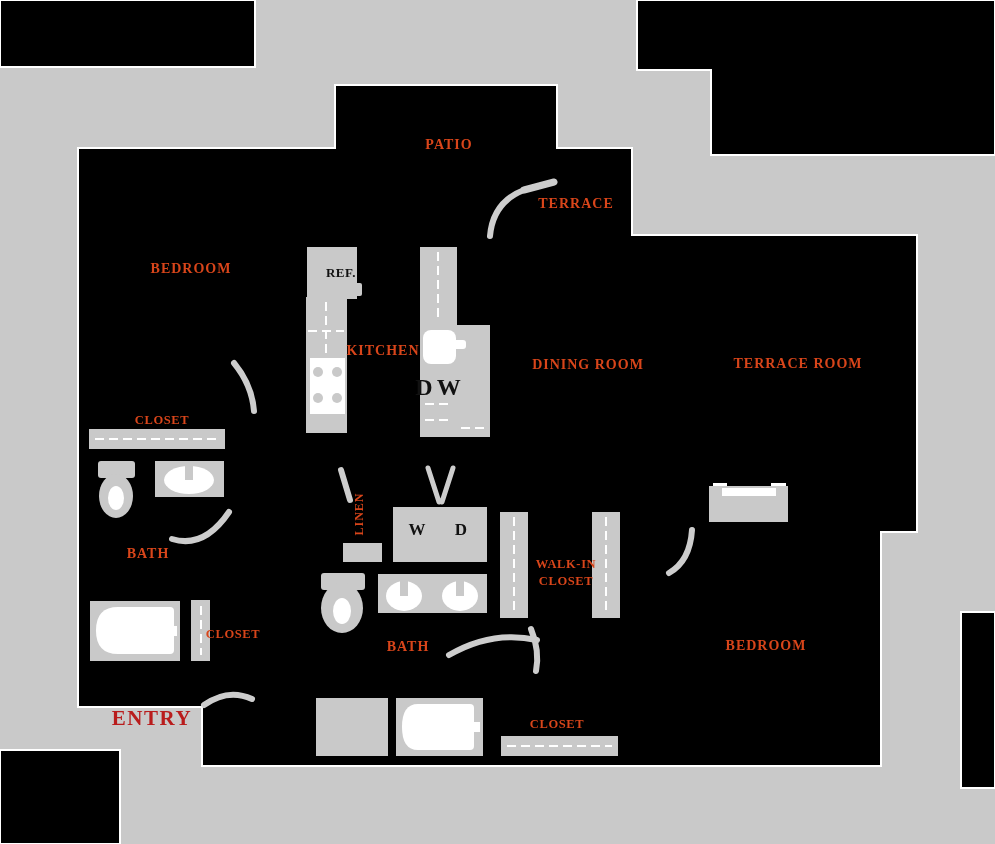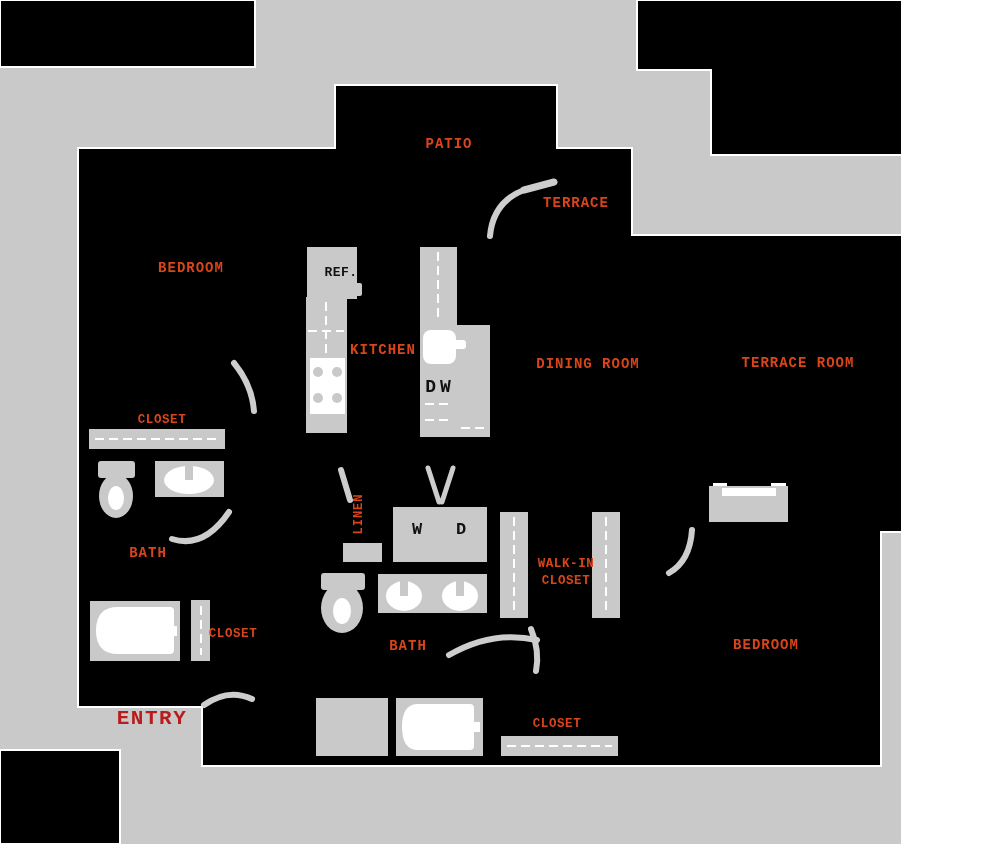--- a/index.html
+++ b/index.html
@@ -1,31 +1,31 @@
 <!DOCTYPE html>
 <html><head>
 <meta charset="utf-8">
 <style>
   html,body{margin:0;padding:0;background:#ffffff;}
   #canvas{
-    position:relative;width:901px;height:844px;overflow:hidden;
+    position:relative;width:995px;height:844px;overflow:hidden;
     background:#c9c9c9;
-    font-family:Liberation Mono, monospace;
+    font-family:Liberation Serif, serif;
   }
   #plansvg{position:absolute;left:0;top:0;}
   .lbl{
     position:absolute;transform:translate(-50%,-50%);
     color:#d8451a;font-weight:bold;font-size:14px;letter-spacing:1px;
     white-space:nowrap;text-align:center;line-height:17px;
   }
   .lbl.small{font-size:12.5px;letter-spacing:0.6px;}
   .lbl.vert{transform:translate(-50%,-50%) rotate(-90deg);font-size:12px;}
   .lbl.entry{color:#b91c1c;font-size:21px;letter-spacing:1.5px;}
   .lbl.appl{color:#111111;font-size:13px;letter-spacing:0.5px;}
-  .lbl.dw{color:#111111;font-size:18px;letter-spacing:4px;}
+  .lbl.dw{color:#111111;font-size:24px;letter-spacing:4px;}
   .lbl.wd{color:#111111;font-size:17px;letter-spacing:0;}
 </style>
 </head>
 <body>
 
 <div id="canvas">
 
   <svg id="plansvg" width="995" height="844" viewBox="0 0 995 844">
 
     <rect x="0" y="0" width="995" height="844" fill="#c9c9c9"></rect>

